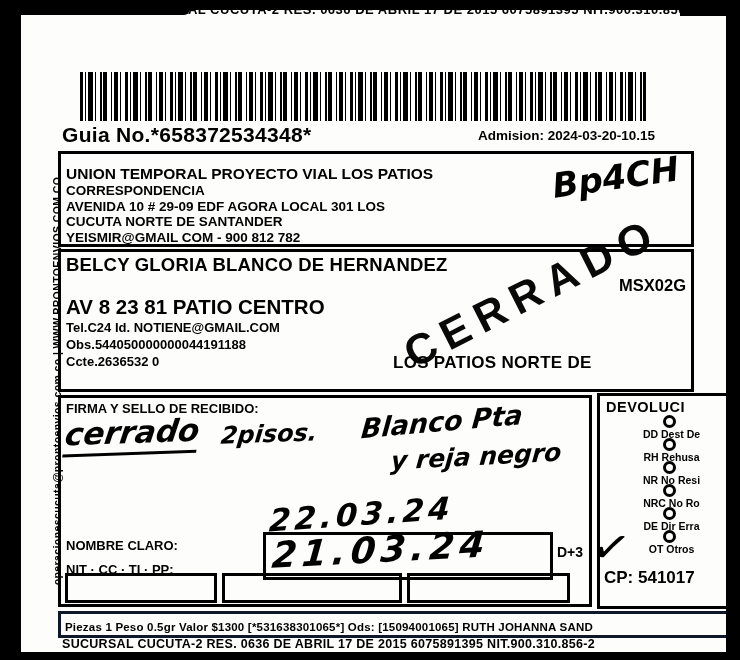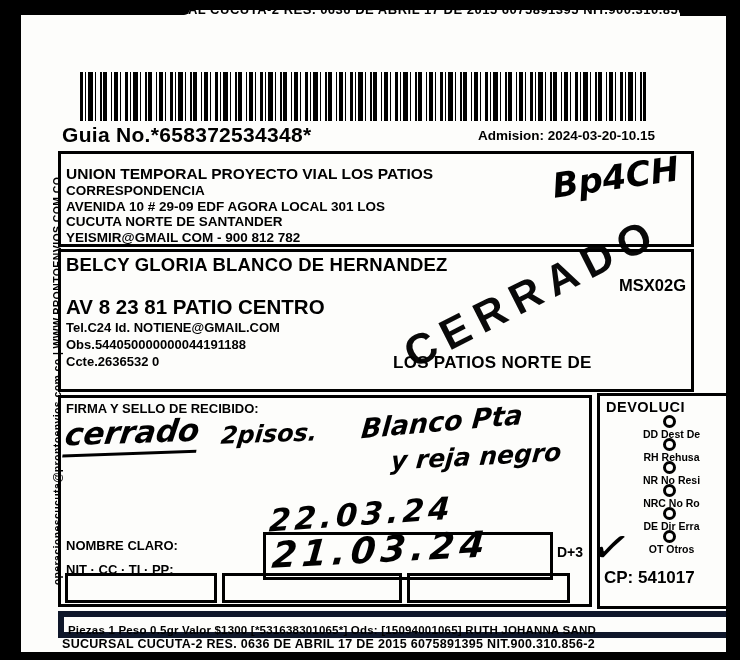--- a/index.html
+++ b/index.html
@@ -84,21 +84,21 @@
   .cell3 { left:346px; width:163px; }
 
   .returns-box { left:597px; top:393px; width:143px; height:216px; padding:3px 0 0 6px; }
   .returns-title { font-size:14.5px; font-weight:800; letter-spacing:.5px; }
   .opt { display:flex; align-items:center; height:23px;flex-direction:column; }
   .radio { width:13px; height:13px; border:3.5px solid #000; border-radius:50%; margin-right:4px; flex:none; }
   .opt-label { font-size:10.5px; font-weight:800; white-space:nowrap; }
   .check-mark { left:-8px; top:124px; font-size:46px; font-weight:900; transform:rotate(10deg); z-index:4; font-family:"DejaVu Sans", sans-serif; }
   .cp { left:4px; top:172px; font-size:17px; font-weight:700; position:absolute; }
 
-  .pkg-bar { left:58px; top:611px; width:676px; height:27px; border:6px solid #0f172a; padding:3px 0 0 4px; }
+  .pkg-bar { left:58px; top:611px; width:676px; height:27px; border:3px solid #0f172a; padding:3px 0 0 4px; }
   .pkg-bar span { font-size:11.5px; font-weight:700; white-space:nowrap; letter-spacing:.2px; }
   .legal-line { left:62px; top:637px; font-size:12.5px; font-weight:800; letter-spacing:.3px; white-space:nowrap; }
 </style>
 </head>
 <body>
 
 <div id="page">
 
   <div class="abs top-clip">
     <span>SUCURSAL CUCUTA-2 RES. 0636 DE ABRIL 17 DE 2015 6075891395 NIT.900.310.856-2</span>

